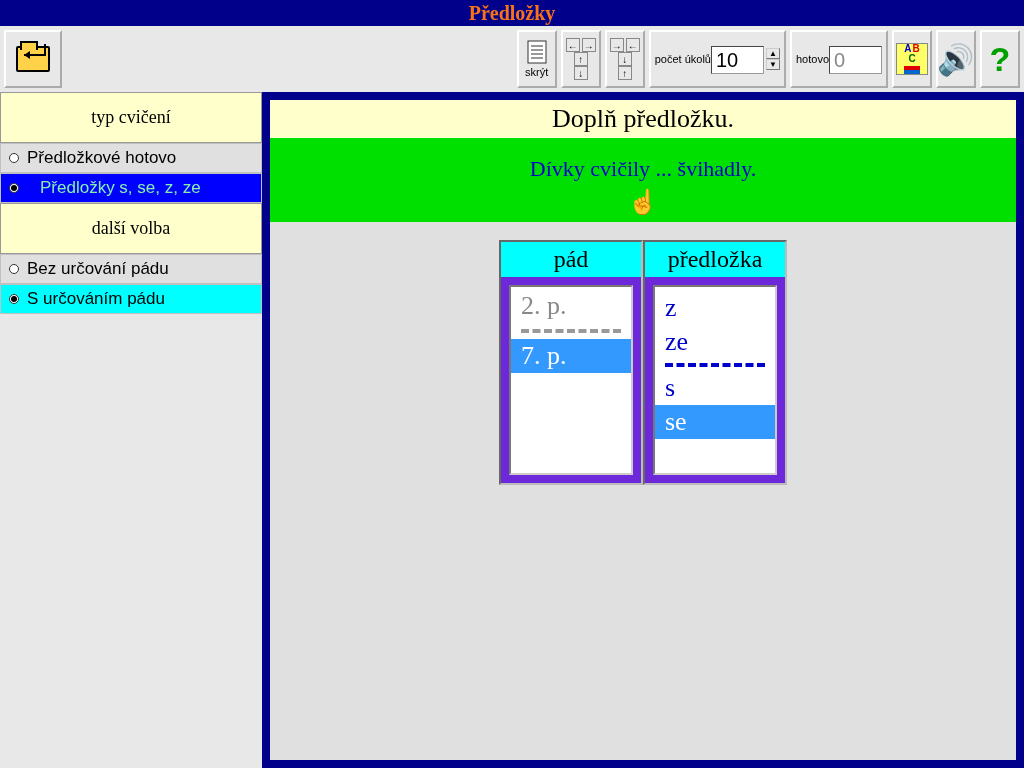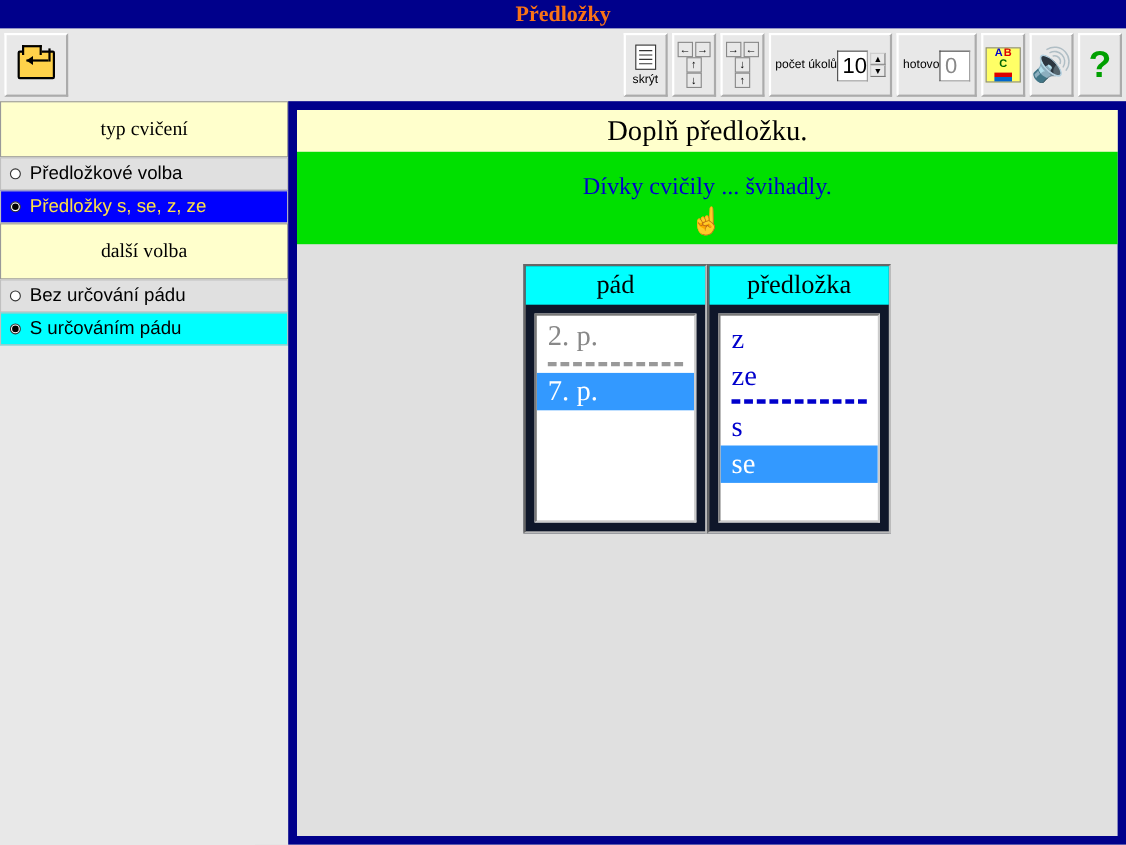--- a/index.html
+++ b/index.html
@@ -54,21 +54,21 @@
     justify-content: center;
     background: #e8e8e8;
     padding: 2px 4px;
     height: 58px;
     font-size: 12px;
   }
   .tb-group .label { font-size: 11px; }
   .tb-group .val {
     background: #fff;
     border: 1px inset #999;
-    width: 28px;
+    width: 53px;
     height: 28px;
     display: flex; align-items: center;
     font-size: 20px;
     padding: 0 4px;
     margin-top: 2px;
   }
   .spinner {
     display: flex; flex-direction: column; margin-left: 2px;
   }
   .spinner div {
@@ -113,21 +113,21 @@
   .radio-item {
     display:flex; align-items:center;
     padding: 4px 8px;
     border: 1px solid #c0c0c0;
     background:#e0e0e0;
     font-family: Arial, sans-serif;
     font-size: 17px;
     cursor: pointer;
   }
   .radio-item.selected-blue {
-    background:#0000ff; color:#fde047;
+    background:#0000ff; color:#86efac;gap:13px;
   }
   .radio-item.selected-cyan {
     background:#00ffff; color:#000;
   }
   .radio-dot {
     width:10px; height:10px; border:1px solid #333; border-radius:50%;
     margin-right:8px; display:inline-block; background:#fff;
   }
   .radio-dot.filled::after {
     content:''; display:block; width:6px; height:6px; background:#000;
@@ -163,23 +163,23 @@
     font-family: "Times New Roman", serif;
   }
   .hand {
     position:absolute; left:50%; transform:translateX(-50%);
     bottom:6px; font-size:24px; cursor:pointer;
   }
   .answer-table {
     display:flex; justify-content:center; margin-top:18px; gap:0;
   }
   .col {
-    width: 167px;
+    width: 144px;
     border: 2px inset #bbb;
-    background:#0f172a;
+    background:#6d28d9;
   }
   .col-header {
     background:#00ffff;
     text-align:center;
     font-size:24px;
     padding:4px 0;
     font-family:"Times New Roman", serif;
   }
   .col-body {
     background:#fff;
@@ -307,21 +307,21 @@
     </div>
   </div>
 </div>
 
 <div class="content-area">
   <div class="sidebar">
     <div class="side-header">typ cvičení</div>
 
     <div class="radio-item">
       <span class="radio-dot"></span>
-      <span>Předložkové volba</span>
+      <span>Předložkové hotovo</span>
     </div>
     <div class="radio-item selected-blue">
       <span class="radio-dot filled"></span>
       <span>Předložky s, se, z, ze</span>
     </div>
 
     <div class="side-header">další volba</div>
 
     <div class="radio-item">
       <span class="radio-dot"></span>

